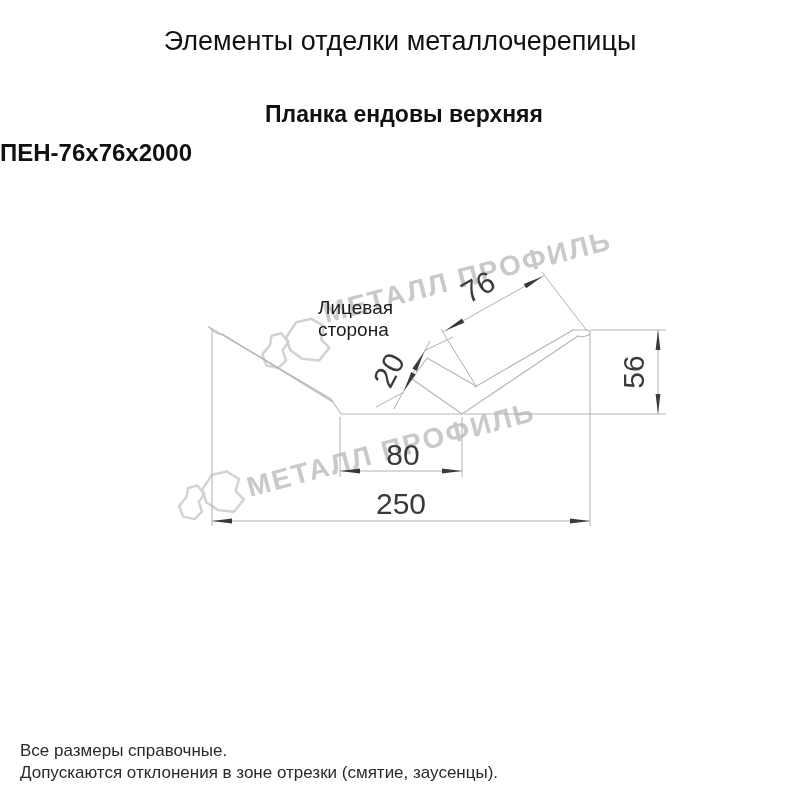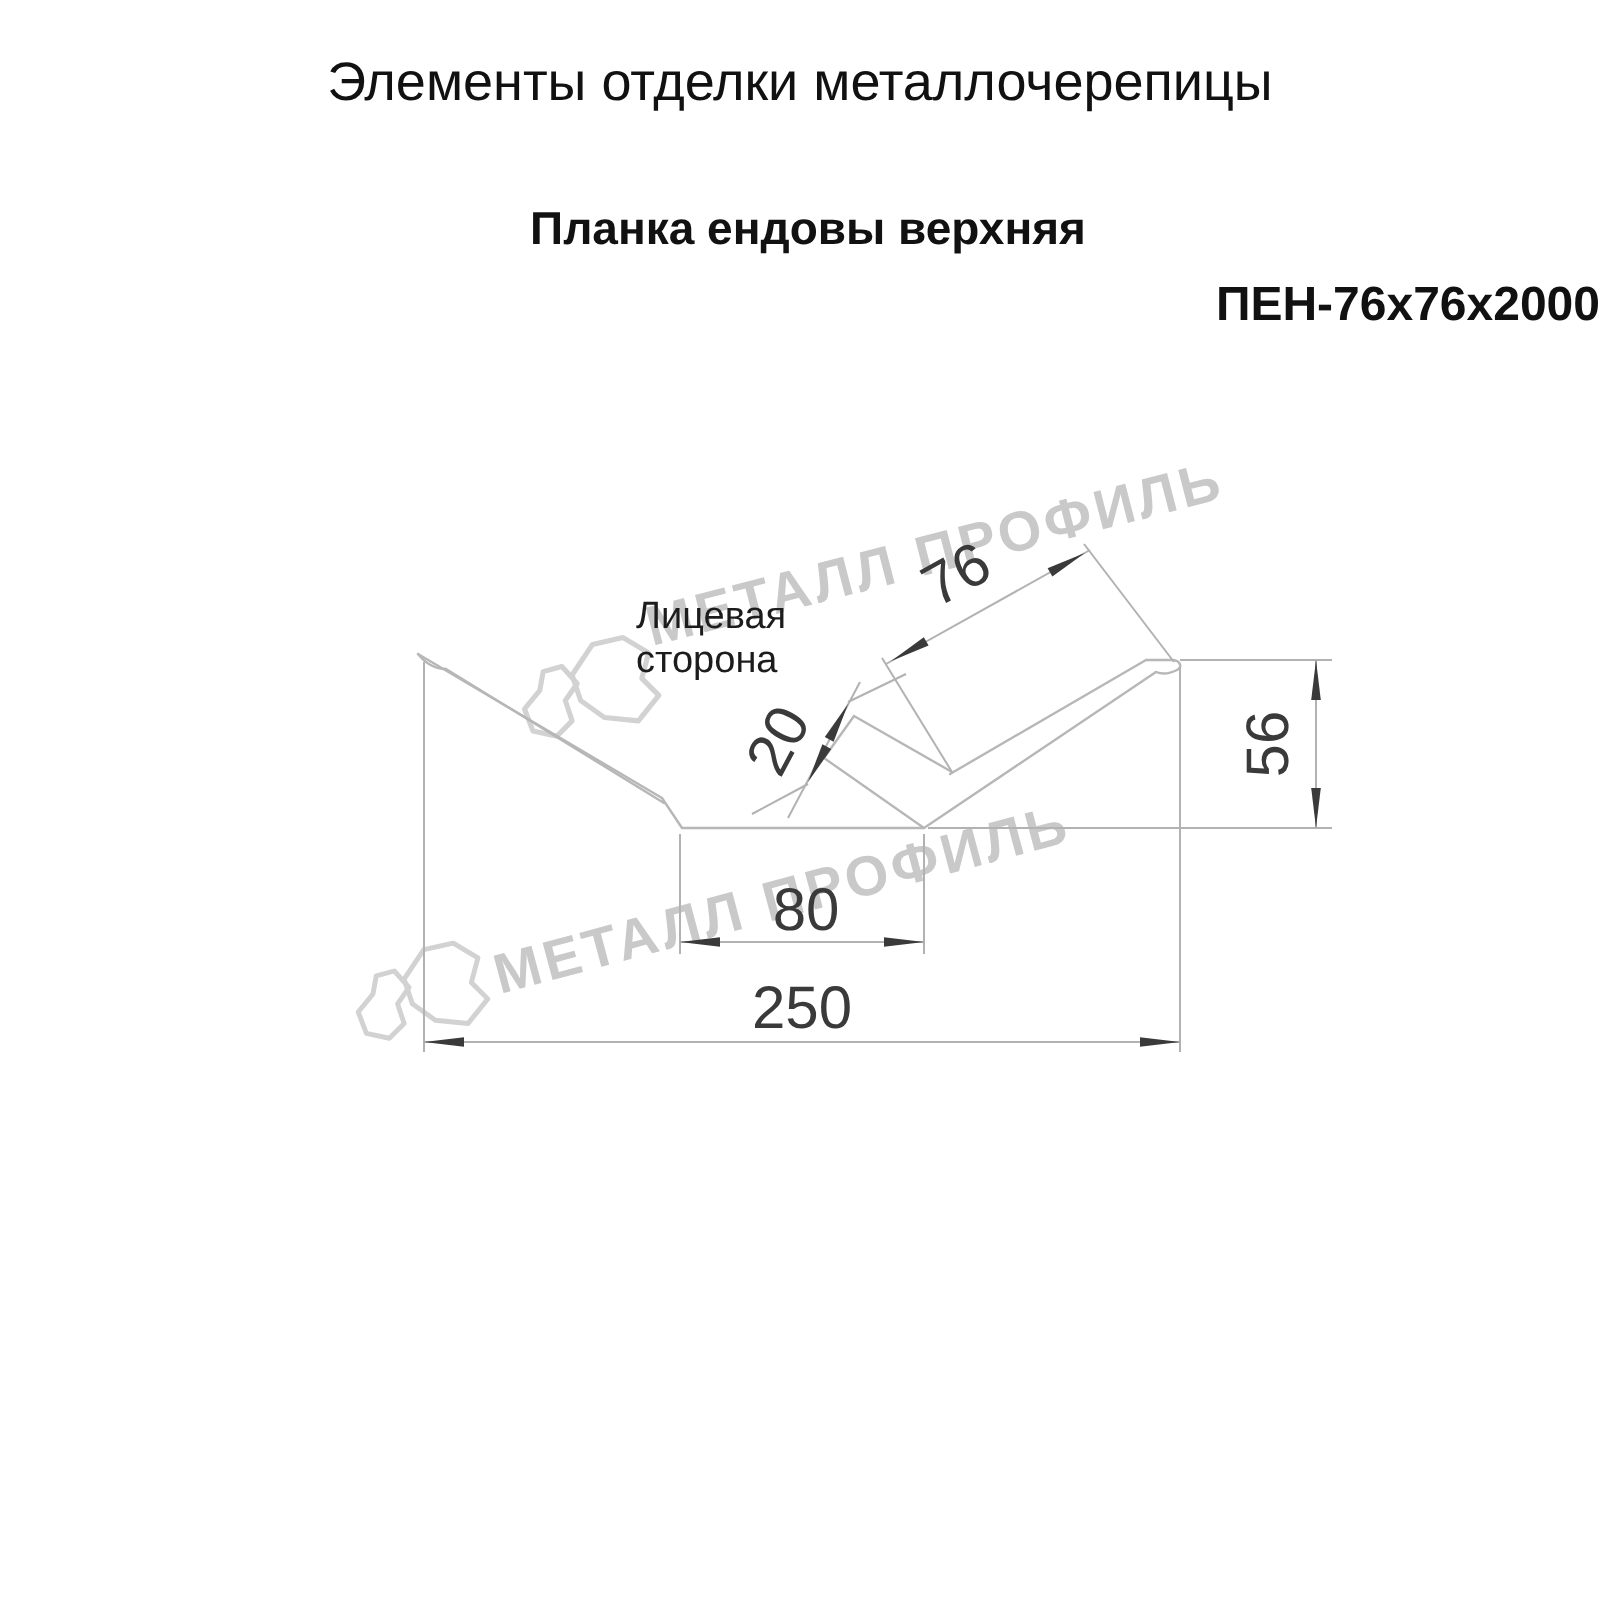--- a/index.html
+++ b/index.html
@@ -2,21 +2,21 @@
 <html><head>
 <meta charset="utf-8">
 <style>
   html,body{margin:0;padding:0;background:#ffffff;}
   .page{position:relative;width:800px;height:800px;background:#fff;overflow:hidden;
         font-family:"Liberation Sans", sans-serif;}
   .title{position:absolute;left:0;top:26px;width:800px;text-align:center;
          font-size:27px;font-weight:normal;color:#111;}
   .subtitle{position:absolute;left:4px;top:101px;width:800px;text-align:center;
          font-size:23px;font-weight:bold;color:#111;}
-  .model{position:absolute;left:0;top:139px;width:800px;text-align:right;
+  .model{position:absolute;left:0;top:139px;width:800px;text-align:left;
          font-size:24px;font-weight:bold;color:#111;}
   .footer{position:absolute;left:20px;top:740px;width:760px;
           font-size:17px;color:#2a2a2a;line-height:22px;}
   svg{position:absolute;left:0;top:0;}
   .profile{stroke:#b7b7b7;stroke-width:1.2;fill:none;stroke-linejoin:round;stroke-linecap:round;}
   .dimline{stroke:#b2b2b2;stroke-width:1;fill:none;}
   .arrow{fill:#3a3a3a;stroke:none;}
   .dimtext{font-family:"Liberation Sans",sans-serif;font-size:30px;fill:#3a3a3a;}
   .facelabel{font-family:"Liberation Sans",sans-serif;font-size:19px;fill:#1c1c1c;}
   .wmtext{font-family:"Liberation Sans",sans-serif;font-size:28px;font-weight:bold;
@@ -103,14 +103,18 @@
       <polygon class="arrow" points="424,352 416.8,370.9 412.4,368.5"></polygon>
       <text class="dimtext" text-anchor="middle" transform="translate(398,375) rotate(-62)">20</text>
     </g>
 
     <g>
       <text class="facelabel" x="318" y="314">Лицевая</text>
       <text class="facelabel" x="318" y="336">сторона</text>
     </g>
   </svg>
 
+  <div class="footer">
+    <div>Все размеры справочные.</div>
+    <div>Допускаются отклонения в зоне отрезки (смятие, заусенцы).</div>
+  </div>
 
 </div>
 
 </body></html>

